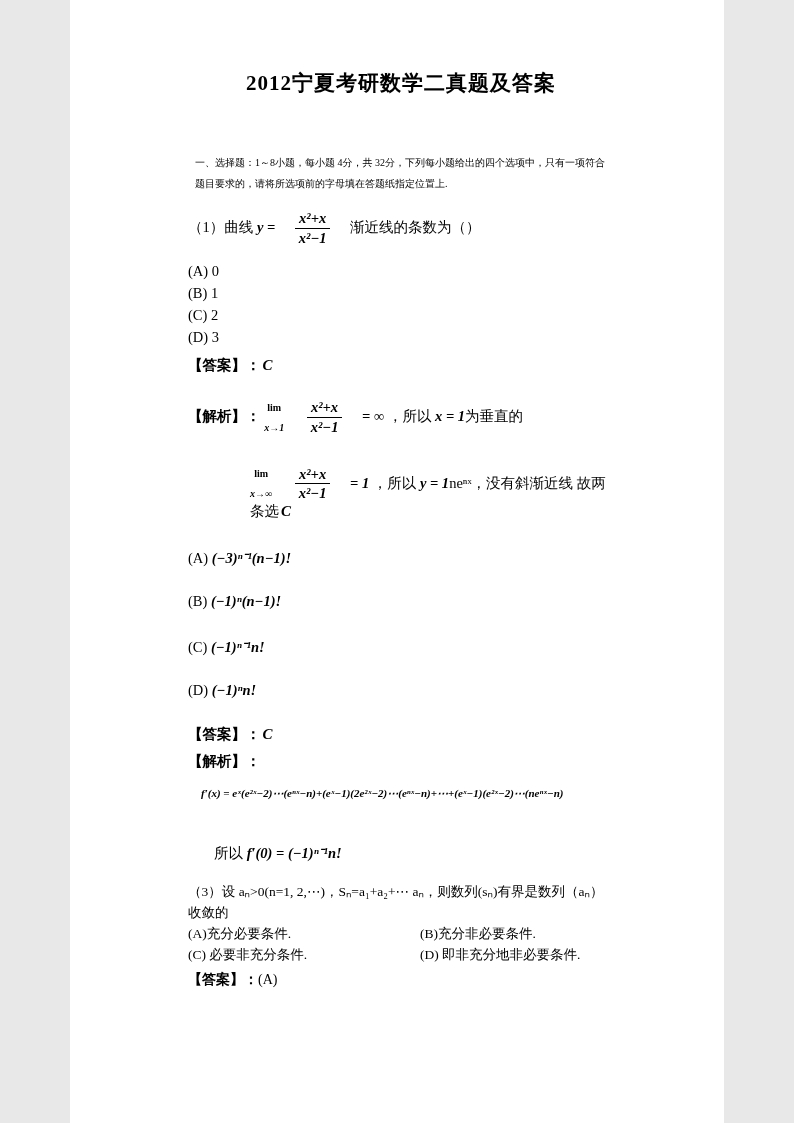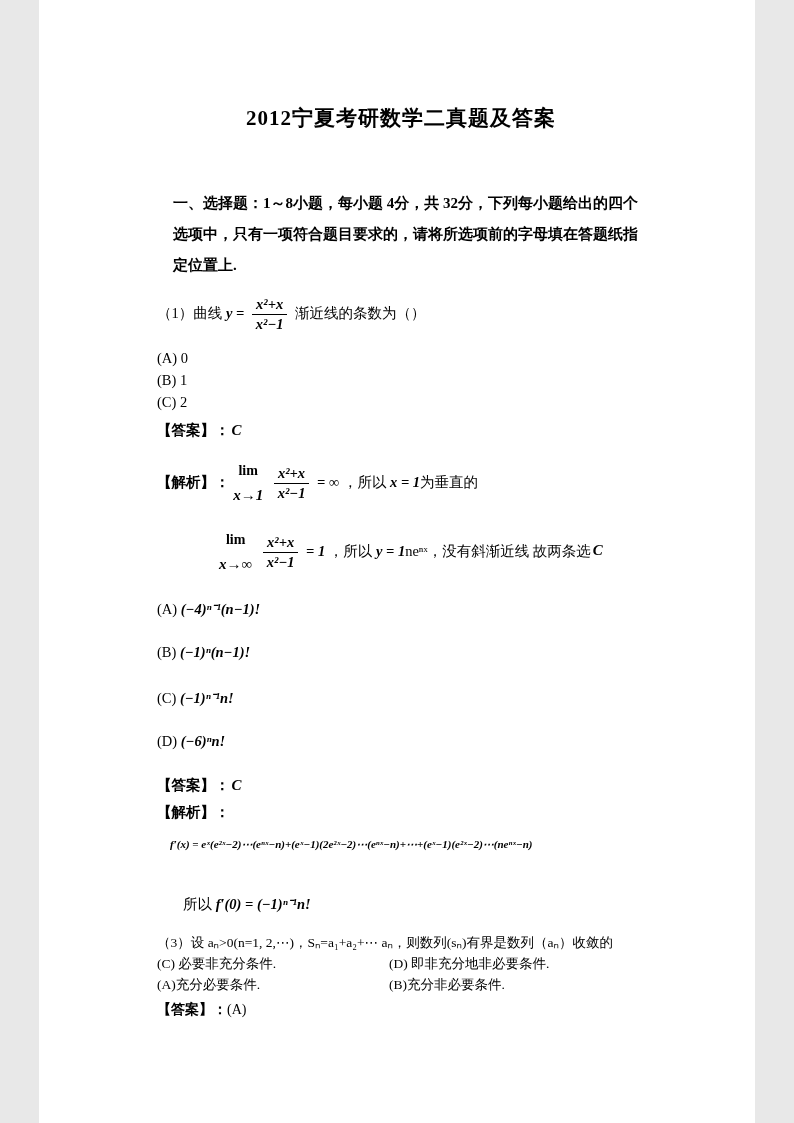--- a/index.html
+++ b/index.html
@@ -1,30 +1,30 @@
 <!DOCTYPE html>
 <html><head>
 <meta charset="utf-8">
 <style>
   html,body{margin:0;padding:0;background:#e8e8e8;}
   .page{
-    width:716px;height:1123px;background:#ffffff;margin:0 auto;box-sizing:border-box;
-    padding:104px 110px 0 118px;font-family:"Liberation Serif",serif;color:#000;
+    width:654px;height:1123px;background:#ffffff;margin:0 auto;box-sizing:border-box;
+    padding:69px 110px 0 118px;font-family:"Liberation Serif",serif;color:#000;
     font-size:14.5px;overflow:hidden;
   }
   .title{text-align:center;font-size:21px;font-weight:bold;letter-spacing:1px;margin:0 0 56px 0;}
-  .intro{font-weight:bold;font-size:15px;line-height:2.05;margin:0 0 16px 16px;}
+  .intro{font-weight:normal;font-size:10px;line-height:2.05;margin:0 0 16px 7px;}
   .b{font-weight:bold;}
   .math{font-style:italic;font-weight:bold;font-family:"Liberation Serif",serif;}
-  .frac{display:inline-block;vertical-align:middle;text-align:center;font-style:italic;font-weight:bold;line-height:1.15;margin:0 4px;}
+  .frac{display:inline-block;vertical-align:middle;text-align:center;font-style:italic;font-weight:bold;line-height:1.15;margin:0 16px;}
   .frac .num{display:block;border-bottom:1.4px solid #000;padding:0 4px 1px 4px;}
   .frac .den{display:block;padding:1px 4px 0 4px;}
   .lim{display:inline-block;vertical-align:middle;text-align:center;line-height:1;margin-right:3px;font-weight:bold;}
-  .lim .w{display:block;font-size:14px;font-style:normal;}
-  .lim .s{display:block;font-size:15px;font-style:italic;margin-top:10px;}
+  .lim .w{display:block;font-size:10px;font-style:normal;}
+  .lim .s{display:block;font-size:10px;font-style:italic;margin-top:10px;}
   .stem{margin:10px 0 14px 0;}
   .opt{line-height:22px;}
   .opt2{margin:26px 0;}
   .ans{font-weight:bold;margin:8px 0 2px 0;}
   .ansC{font-style:italic;font-size:15px;margin-left:2px;}
   .limline{margin:24px 0 12px 0;}
   .indent{margin-left:62px;margin-top:30px;margin-bottom:16px;}
   .deriv{margin:16px 0 10px 13px;font-size:11px;white-space:nowrap;}
   .concl{margin:42px 0 18px 0;padding-left:26px;}
   .q3{font-size:13.5px;line-height:21px;margin-top:6px;}
@@ -47,20 +47,21 @@
     <span class="math">y =</span>
     <span class="frac">
       <span class="num">x²+x</span>
       <span class="den">x²−1</span>
     </span>
     <span>渐近线的条数为（）</span>
   </div>
   <div class="opt">(A) 0</div>
   <div class="opt">(B) 1</div>
   <div class="opt">(C) 2</div>
+  <div class="opt">(D) 3</div>
 
   <div class="ans">
     <span>【答案】：</span><span class="ansC math">C</span>
   </div>
 
   <div class="limline">
     <span class="b">【解析】：</span>
     <span class="lim">
       <span class="w">lim</span>
       <span class="s">x→1</span>
@@ -82,56 +83,56 @@
       <span class="num">x²+x</span>
       <span class="den">x²−1</span>
     </span>
     <span class="math">= 1</span>
     <span>，所以 </span><span class="math">y = 1</span><span>neⁿˣ，没有斜渐近线 故两条选</span><span class="math ansC">C</span>
   </div>
 
 
   <div class="opt2">
     <span>(A)</span>
-    <span class="math">(−4)ⁿ⁻¹(n−1)!</span>
+    <span class="math">(−3)ⁿ⁻¹(n−1)!</span>
   </div>
   <div class="opt2">
     <span>(B)</span>
     <span class="math">(−1)ⁿ(n−1)!</span>
   </div>
   <div class="opt2">
     <span>(C)</span>
     <span class="math">(−1)ⁿ⁻¹n!</span>
   </div>
   <div class="opt2">
     <span>(D)</span>
-    <span class="math">(−6)ⁿn!</span>
+    <span class="math">(−1)ⁿn!</span>
   </div>
 
   <div class="ans">
     <span>【答案】：</span><span class="ansC math">C</span>
   </div>
   <div class="ans">
     <span>【解析】：</span>
   </div>
 
   <div class="deriv math">f′(x) = eˣ(e²ˣ−2)⋯(eⁿˣ−n)+(eˣ−1)(2e²ˣ−2)⋯(eⁿˣ−n)+⋯+(eˣ−1)(e²ˣ−2)⋯(neⁿˣ−n)</div>
 
   <div class="concl">
     <span>所以 </span><span class="math">f′(0) = (−1)ⁿ⁻¹n!</span>
   </div>
 
   <div class="q3">
     <div>（3）设 aₙ&gt;0(n=1, 2,⋯)，Sₙ=a₁+a₂+⋯ aₙ，则数列(sₙ)有界是数列（aₙ）收敛的</div>
     <div class="q3row">
+      <span class="c1">(A)充分必要条件.</span>
+      <span>(B)充分非必要条件.</span>
+    </div>
+    <div class="q3row">
       <span class="c1">(C) 必要非充分条件.</span>
       <span>(D) 即非充分地非必要条件.</span>
-    </div>
-    <div class="q3row">
-      <span class="c1">(A)充分必要条件.</span>
-      <span>(B)充分非必要条件.</span>
     </div>
     <div class="ans3">
       <span>【答案】：</span><span class="v">(A)</span>
     </div>
   </div>
 
 </div>
 
 </body></html>

